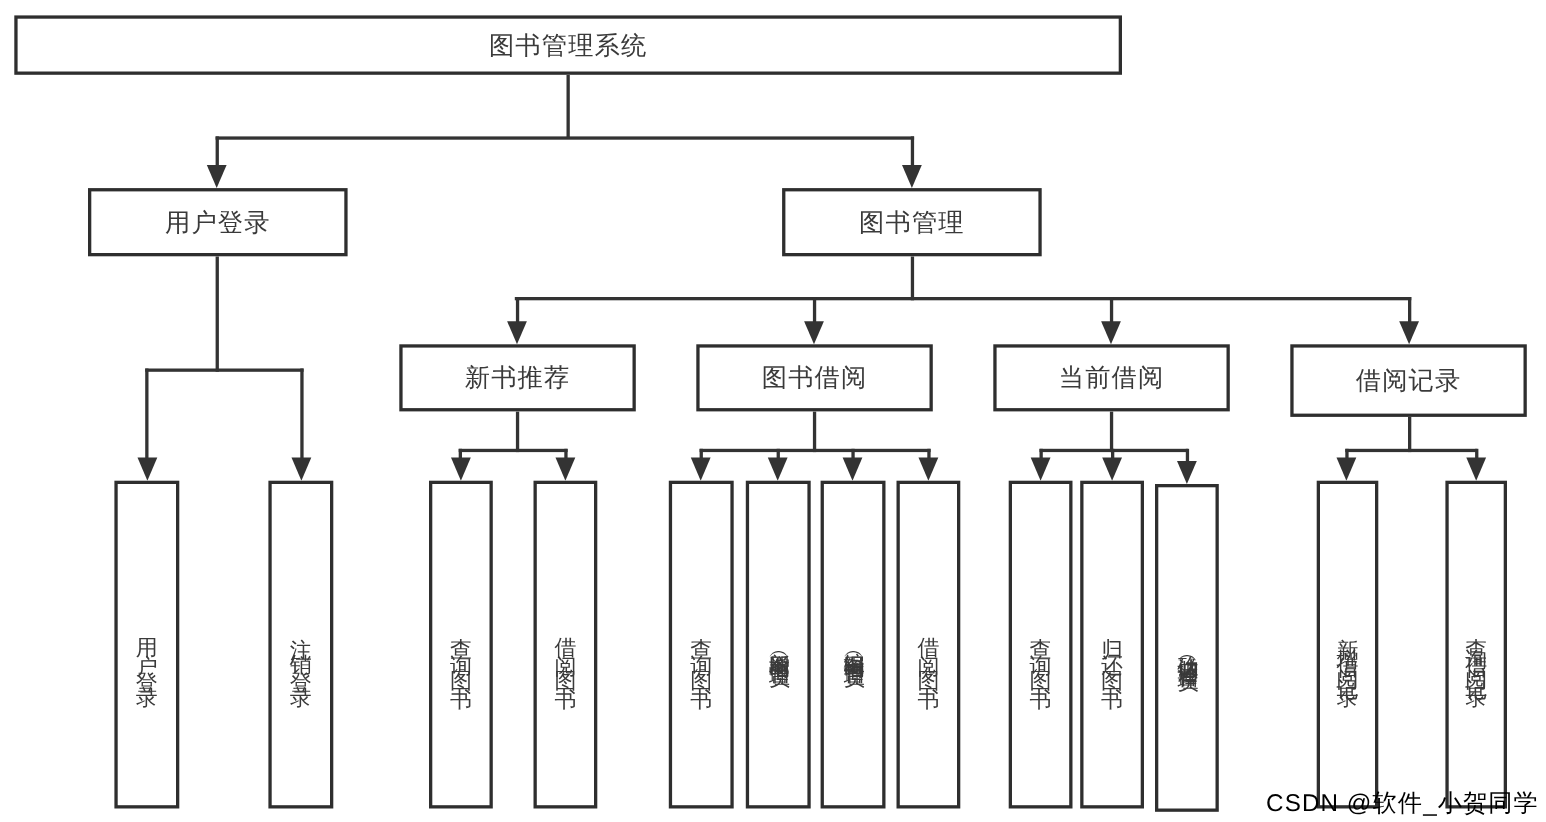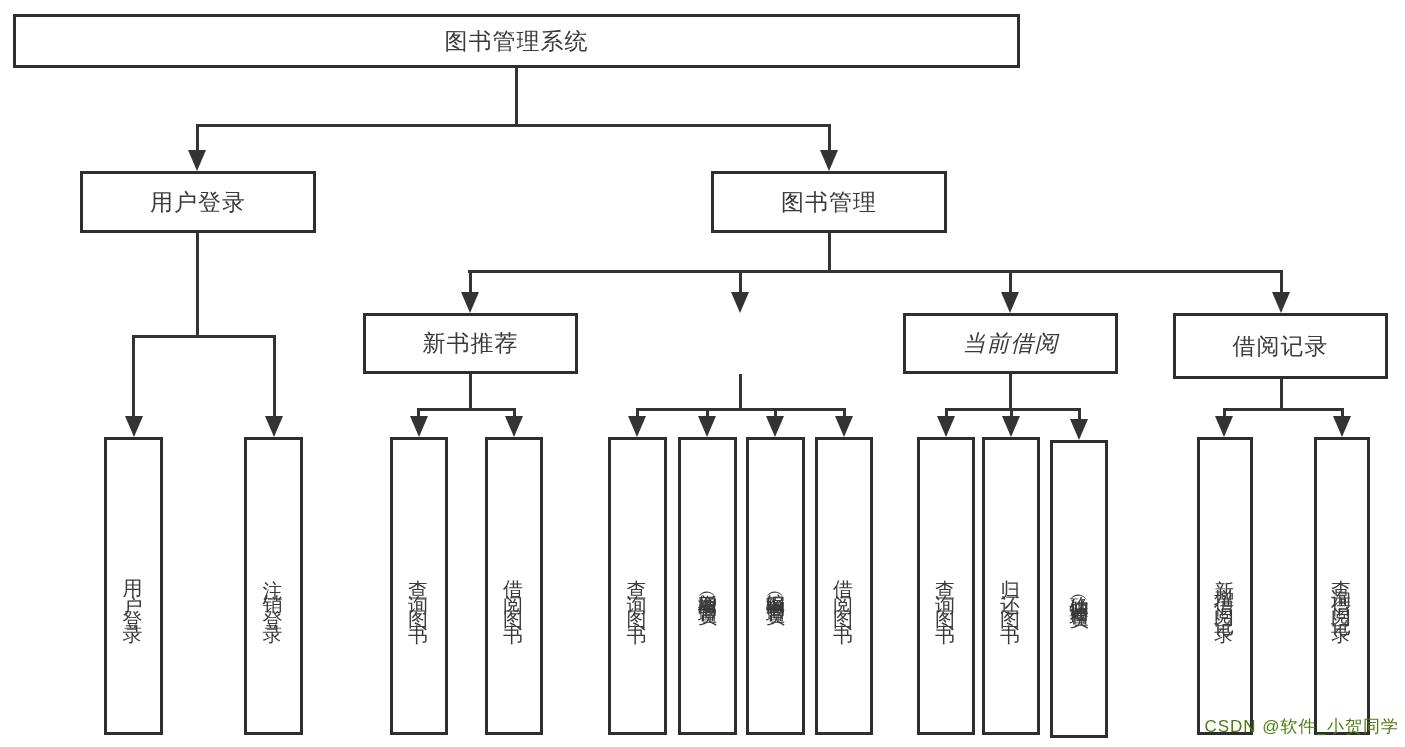--- a/index.html
+++ b/index.html
@@ -50,22 +50,22 @@
     position: absolute;
     width: 0; height: 0;
     border-left: 9px solid transparent;
     border-right: 9px solid transparent;
     border-top: 21px solid #333333;
   }
   .watermark {
     position: absolute;
     right: 6px;
     top: 715px;
-    font-size: 17px;
-    color: #4d7c0f;
+    font-size: 22px;
+    color: #000000;
     letter-spacing: 1px;
     z-index: 10;
   }
 </style>
 </head>
 <body>
 
 <div class="canvas">
 
   <div class="vline" style="left:515px; top:68px; height:58px;"></div>
@@ -134,21 +134,24 @@
   <div class="node h-text" style="left:80px; top:171px; width:236px; height:62px;">
     <span>用户登录</span>
   </div>
   <div class="node h-text" style="left:363px; top:313px; width:215px; height:61px;">
     <span>新书推荐</span>
   </div>
 
   <div class="node h-text" style="left:711px; top:171px; width:236px; height:62px;">
     <span>图书管理</span>
   </div>
-  <div class="node h-text" style="left:903px; top:313px; width:215px; height:61px;font-style:italic;">
+  <div class="node h-text" style="left:633px; top:313px; width:215px; height:61px;">
+    <span>图书借阅</span>
+  </div>
+  <div class="node h-text" style="left:903px; top:313px; width:215px; height:61px;">
     <span>当前借阅</span>
   </div>
   <div class="node h-text" style="left:1173px; top:313px; width:215px; height:66px;">
     <span>借阅记录</span>
   </div>
 
   <div class="node leaf" style="left:104px; top:437px; width:59px; height:298px;">
     <span class="vtxt sp-wide">用户登录</span>
   </div>
   <div class="node leaf" style="left:244px; top:437px; width:59px; height:298px;">

